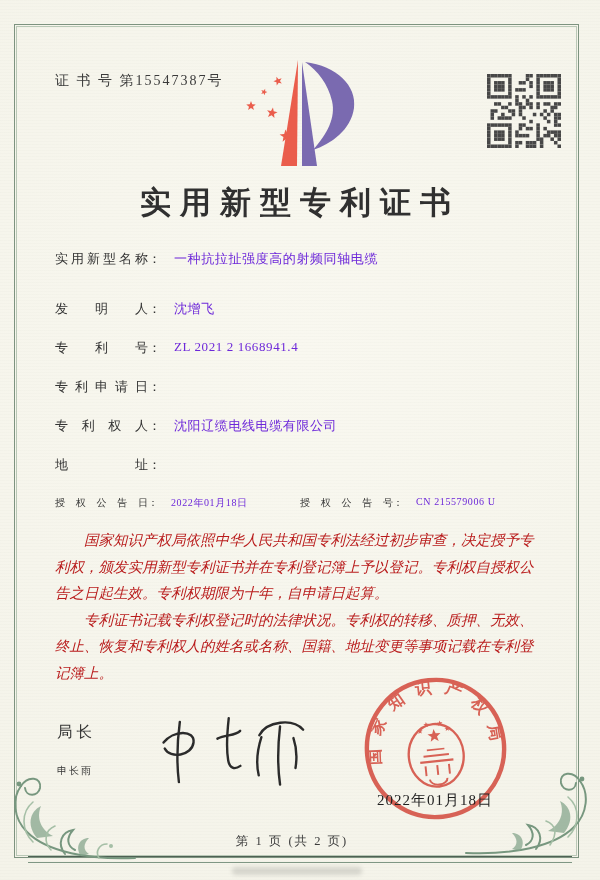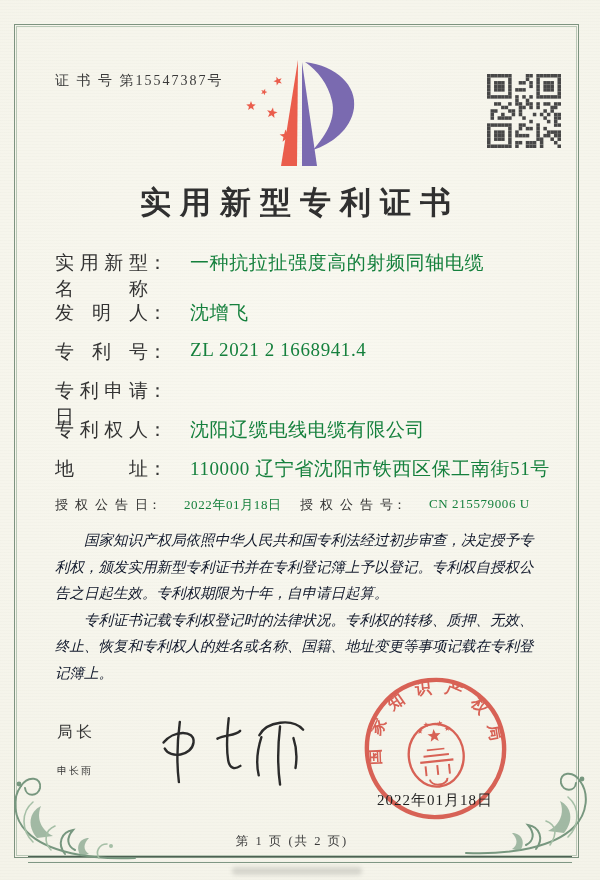--- a/index.html
+++ b/index.html
@@ -26,31 +26,31 @@
     position:absolute;left:55px;top:72px;
     font-size:14px;letter-spacing:2px;color:#3a3a3a;
   }
   .title{
     position:absolute;left:0;right:0;top:182px;text-align:center;
     font-size:31px;font-weight:600;letter-spacing:9px;color:#303030;
   }
   .logo{position:absolute;left:241px;top:56px;width:122px;height:114px;}
   .qr{position:absolute;left:487px;top:74px;width:74px;height:74px;}
   .fields{position:absolute;left:55px;top:250px;width:505px;}
-  .field-row{display:flex;align-items:flex-start;height:39px;font-size:19px;}
+  .field-row{display:flex;align-items:flex-start;height:39px;font-size:13px;}
   .field-row:first-child{margin-bottom:11px;}
   .flabel{width:93px;text-align:justify;text-align-last:justify;display:inline-block;color:#333;}
   .fcolon{color:#333;}
-  .fvalue{margin-left:23px;letter-spacing:.6px;color:#15803d;}
-  .grant-row{position:absolute;left:55px;top:496px;width:505px;display:flex;font-size:13px;}
+  .fvalue{margin-left:13px;letter-spacing:.6px;color:#6d28d9;}
+  .grant-row{position:absolute;left:55px;top:496px;width:505px;display:flex;font-size:10px;}
   .grant-left{display:flex;width:245px;}
   .grant-right{display:flex;margin-left:0;}
   .paragraphs{
     position:absolute;left:55px;top:527px;width:492px;
-    font-size:14.5px;line-height:26.5px;color:#0f172a;font-style:italic;
+    font-size:14.5px;line-height:26.5px;color:#b91c1c;font-style:italic;
   }
   .paragraphs p{margin:0;text-indent:2em;}
   .signer-title{position:absolute;left:57px;top:722px;font-size:15.5px;letter-spacing:4px;color:#333;}
   .signer-name{position:absolute;left:57px;top:764px;font-size:10px;letter-spacing:2px;color:#333;}
   .signature{position:absolute;left:148px;top:708px;width:178px;height:94px;transform:rotate(-2deg);}
   .seal{position:absolute;left:362px;top:675px;width:147px;height:147px;opacity:.88;mix-blend-mode:multiply;z-index:2;}
   .seal-date{position:absolute;left:377px;top:791px;font-size:15px;letter-spacing:1px;color:#1f1f1f;z-index:3;}
   .footer{position:absolute;left:0;right:16px;top:833px;text-align:center;font-size:12.5px;letter-spacing:2px;color:#3c3c3c;}
   .bottom-rule{
     position:absolute;left:28px;right:28px;top:856px;height:5px;z-index:1;
@@ -320,21 +320,20 @@
         <span class="fcolon">：</span>
     </div>
     <div class="field-row">
       <span class="flabel">专利权人</span>
         <span class="fcolon">：</span>
       <span class="fvalue">沈阳辽缆电线电缆有限公司</span>
     </div>
     <div class="field-row">
       <span class="flabel">地址</span>
         <span class="fcolon">：</span>
-      <span class="fvalue">110000 辽宁省沈阳市铁西区保工南街51号</span>
     </div>
   </div>
 
   <div class="grant-row">
     <div class="grant-left">
       <span class="flabel">授权公告日</span>
         <span class="fcolon">：</span>
       <span class="fvalue">2022年01月18日</span>
     </div>
     <div class="grant-right">

